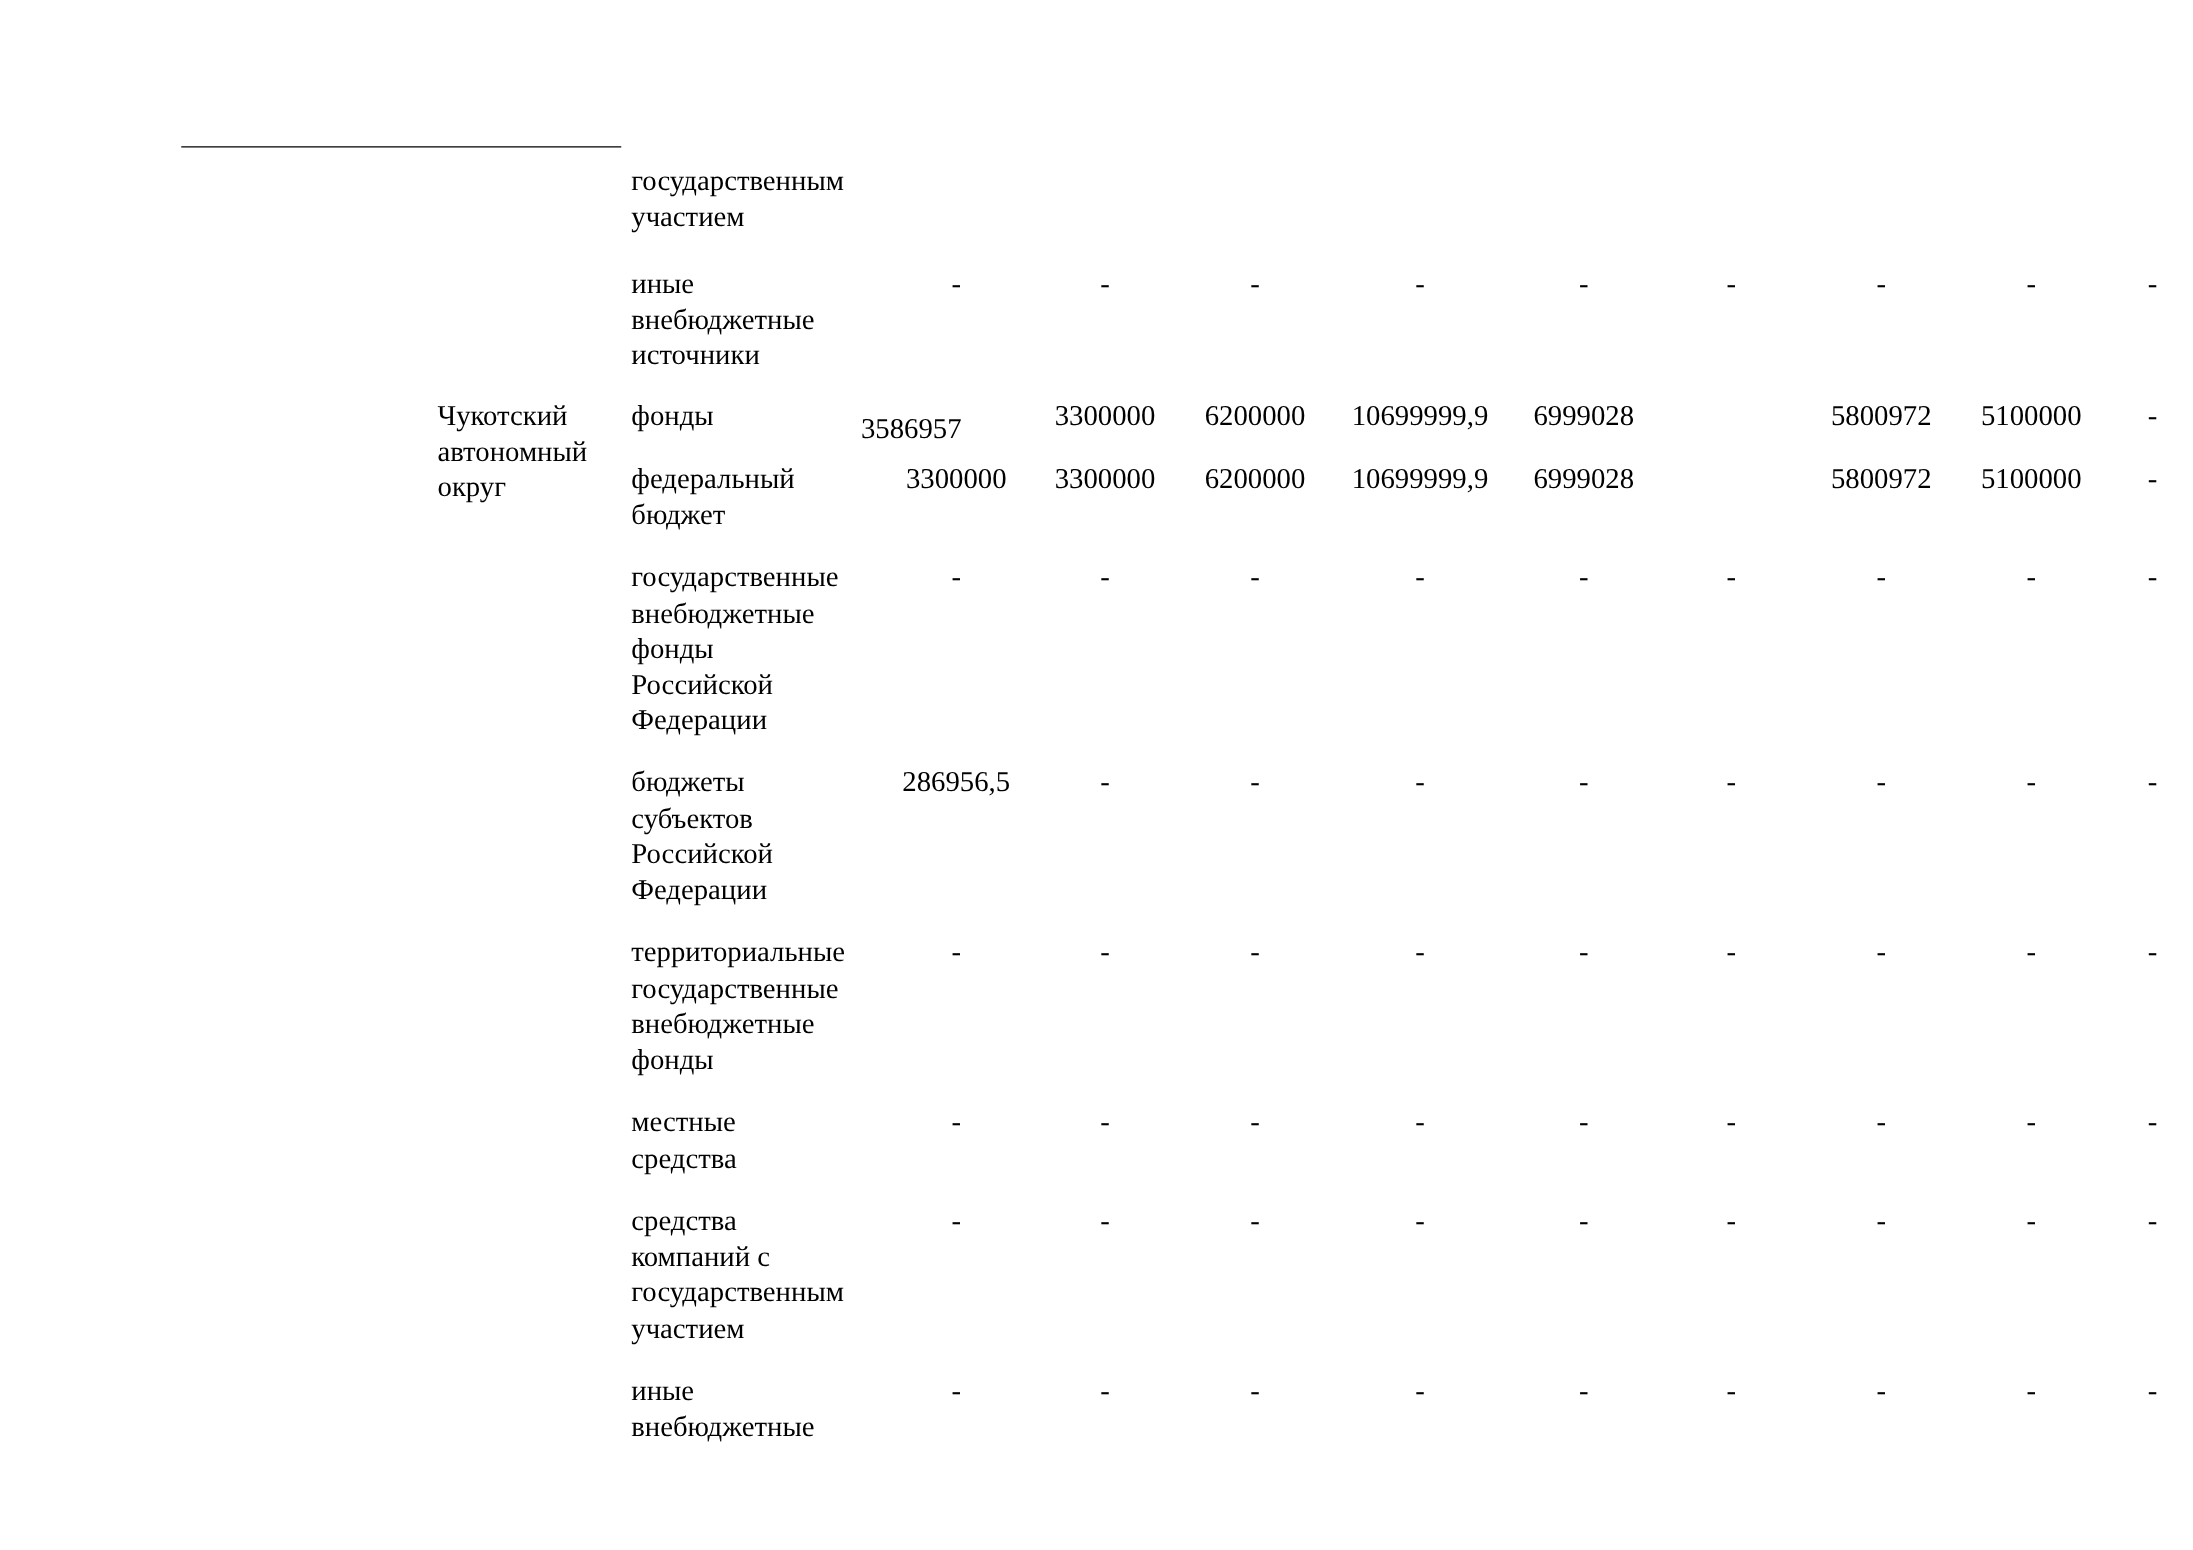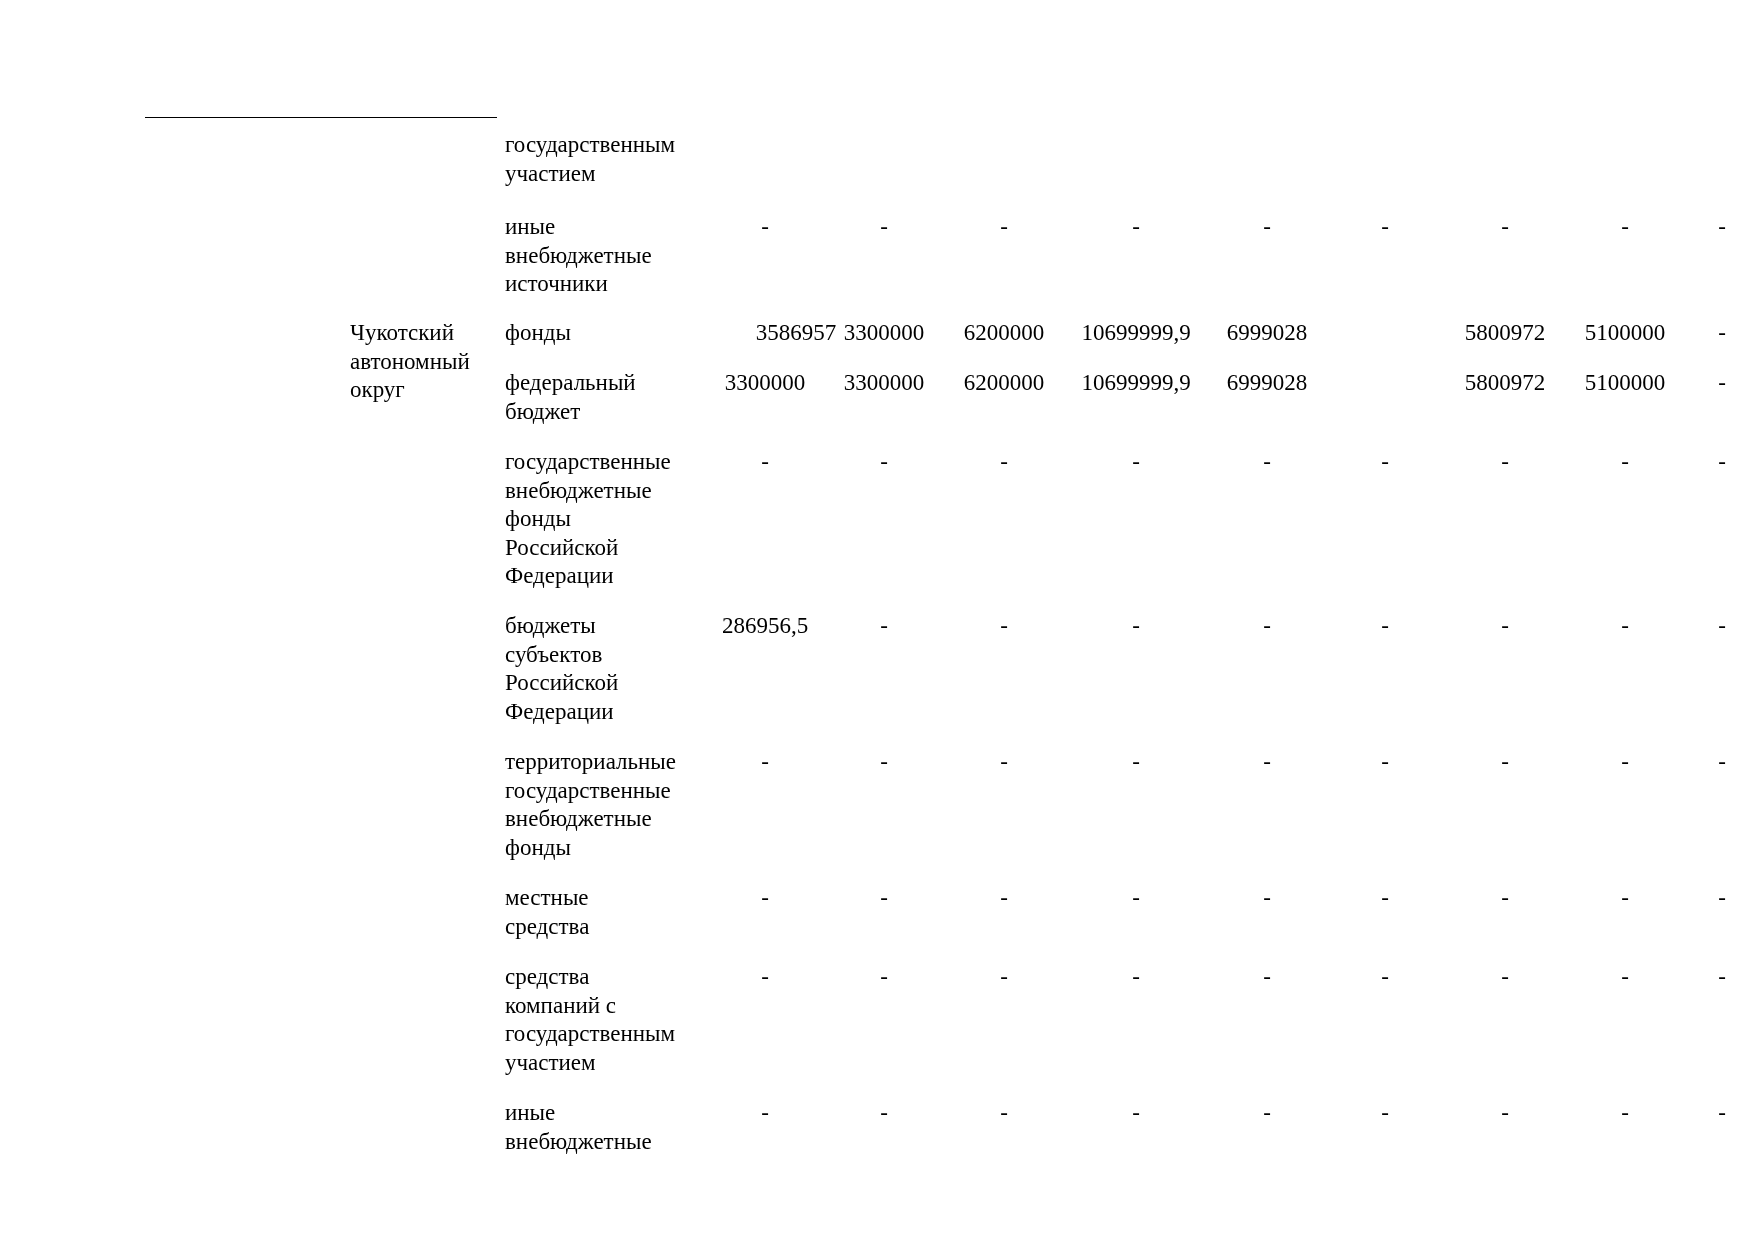--- a/index.html
+++ b/index.html
@@ -36,21 +36,21 @@
     <div class="cell" style="left: 1560px;">-</div>
     <div class="cell" style="left: 1657px;">-</div>
   </div>
 
 <div class="region" style="top:319px">Чукотский
 автономный
 округ</div>
 
 <div class="row" style="top:319px">
     <div class="label">фонды</div>
-    <div class="cell" style="left: 731px;">3586957</div>
+    <div class="cell" style="left: 664px; margin-top: 10px;">3586957</div>
     <div class="cell" style="left: 819px;">3300000</div>
     <div class="cell" style="left: 939px;">6200000</div>
     <div class="cell" style="left: 1071px;">10699999,9</div>
     <div class="cell" style="left: 1202px;">6999028</div>
     <div class="cell" style="left: 1320px;"></div>
     <div class="cell" style="left: 1440px;">5800972</div>
     <div class="cell" style="left: 1560px;">5100000</div>
     <div class="cell" style="left: 1657px;">-</div>
   </div>
 <div class="row" style="top:369px">

